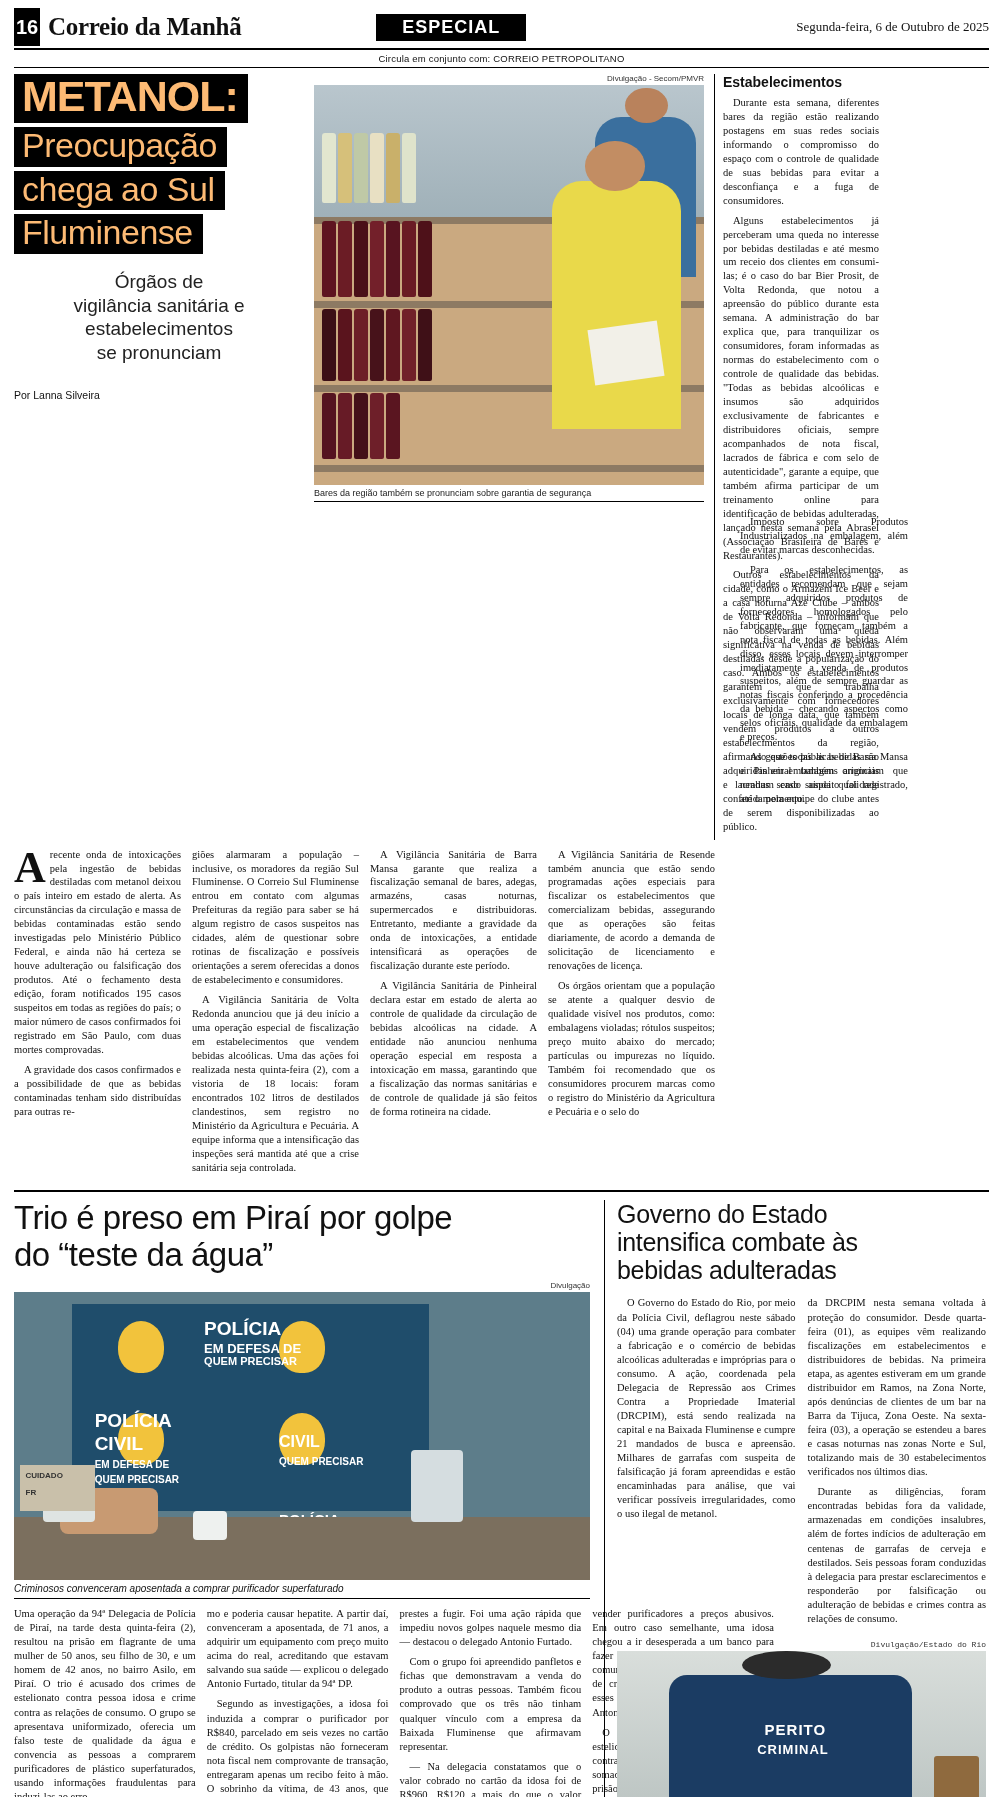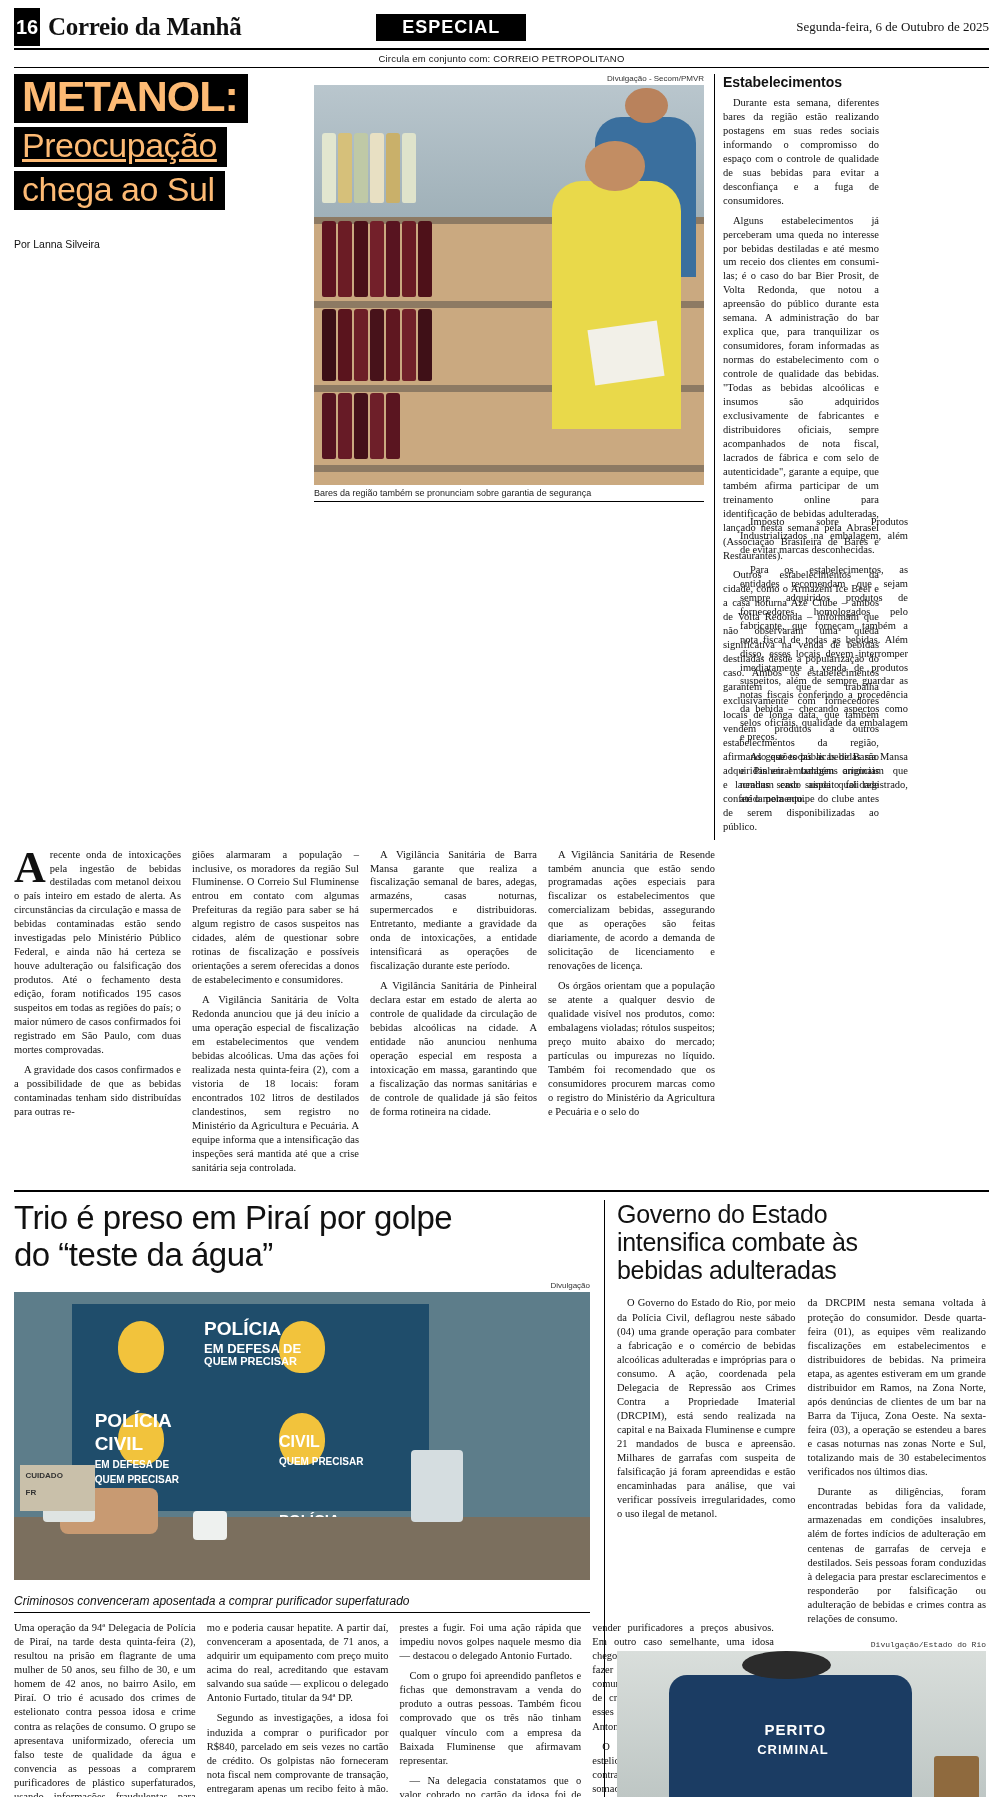--- a/index.html
+++ b/index.html
@@ -37,21 +37,21 @@
     font-size:9.5px; letter-spacing:.2px; padding:3px 0 3px;
   }
   .rule-after-circ { border-top:1px solid #000; }
 
   
   .top-area { display:flex; gap:10px; margin-top:6px; }
   .headline-col { width:290px; position:relative; }
   .hl { background:#000; color:#fdba74; display:inline-block; padding:1px 10px 4px 8px;
         font-family:"Liberation Sans", sans-serif; font-weight:bold; line-height:1.02; }
   .hl1 { font-size:43px; letter-spacing:-1px; margin-bottom:4px; }
-  .hl2 { font-size:34px; letter-spacing:-0.5px; margin-bottom:4px; font-weight:normal;text-decoration:underline; }
+  .hl2 { font-size:34px; letter-spacing:-0.5px; margin-bottom:4px; font-weight:normal; }
   .hl3 { font-size:34px; letter-spacing:-0.5px; margin-bottom:4px; font-weight:normal; }
   .hl4 { font-size:34px; letter-spacing:-0.5px; font-weight:normal; }
   .subhead {
     text-align:center; font-family:"Liberation Sans", sans-serif;
     font-size:19px; line-height:1.25; color:#222; margin-top:16px; font-weight:300;
   }
   .byline { font-size:10.5px; font-family:"Liberation Sans", sans-serif; margin-top:24px; }
 
   .photo-col { width:390px; }
   .credit {
@@ -88,22 +88,22 @@
   .mid-right { width:382px; border-left:1px solid #000; padding-left:12px; }
   .mid-head {
     font-family:"Liberation Sans", sans-serif; font-weight:300; font-size:33px;
     line-height:1.1; letter-spacing:-0.5px; color:#111; margin:0;
   }
   .mid-head-r {
     font-family:"Liberation Sans", sans-serif; font-weight:400; font-size:25px;
     line-height:1.12; letter-spacing:-0.3px; color:#111; margin:0;
   }
   .photo.p2 { height:288px; margin-top:10px; background:#6e6f63; }
-  .cap2 { font-family:"Liberation Sans", sans-serif; font-size:12px; font-style:italic;
-          padding-top:14px; border-bottom:1px solid #000; padding-bottom:4px; }
+  .cap2 { font-family:"Liberation Sans", sans-serif; font-size:10px; font-style:italic;
+          padding-top:3px; border-bottom:1px solid #000; padding-bottom:4px; }
 
   .mid-cols { display:flex; gap:11px; margin-top:8px; }
   .mid-cols .col { width:182px; }
   .mid-cols p { font-size:10.5px; line-height:1.34; text-align:justify; margin:0 0 6px 0; text-indent:10px; }
   .mid-cols p.noind { text-indent:0; }
 
   .mr-cols { display:flex; gap:12px; margin-top:12px; }
   .mr-cols .col { width:179px; }
   .mr-cols p { font-size:10.5px; line-height:1.34; text-align:justify; margin:0 0 6px 0; text-indent:10px; }
   .photo.p3 { height:175px; margin-top:8px; background:#7d8b93; }
@@ -149,20 +149,25 @@
   <div class="rule-top"></div>
   <div class="circ-line">Circula em conjunto com: CORREIO PETROPOLITANO</div>
   <div class="rule-after-circ"></div>
 
   <div class="top-area">
 
     <div class="headline-col">
       <div class="hl hl1">METANOL:</div><br>
       <div class="hl hl2">Preocupação</div><br>
       <div class="hl hl3">chega ao Sul</div><br>
+      <div class="hl hl4">Fluminense</div>
+      <div class="subhead" style="white-space:pre-line;">Órgãos de
+vigilância sanitária e
+estabelecimentos
+se pronunciam</div>
       <div class="byline">Por Lanna Silveira</div>
     </div>
 
     <div class="photo-col">
       <div class="credit">Divulgação - Secom/PMVR</div>
       <div class="photo p1">
         <div class="shelfphoto">
           <div class="bgtop"></div>
           <div class="shelfbar" style="top:33%"></div>
           <div class="shelfbar" style="top:54%"></div>

